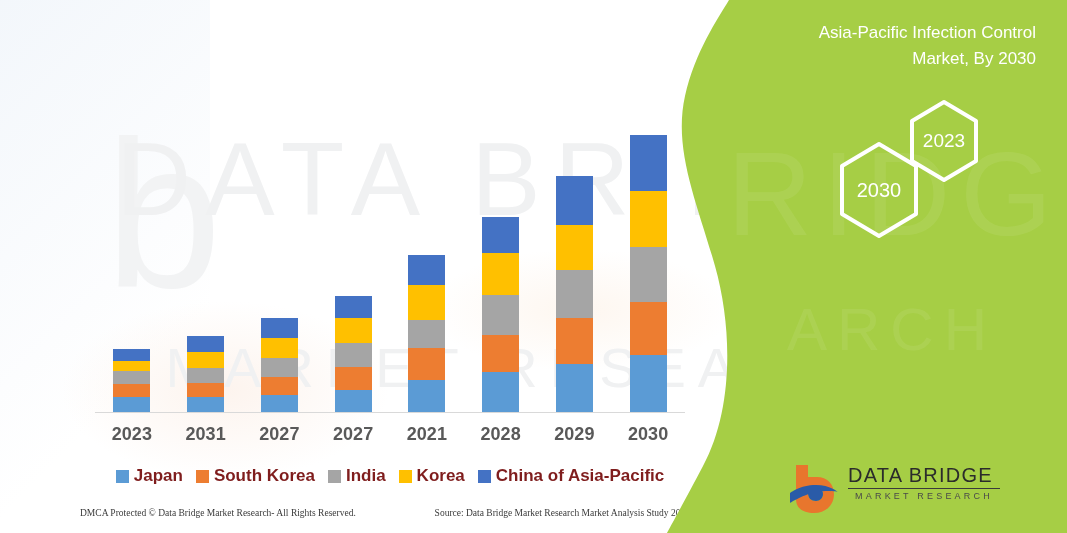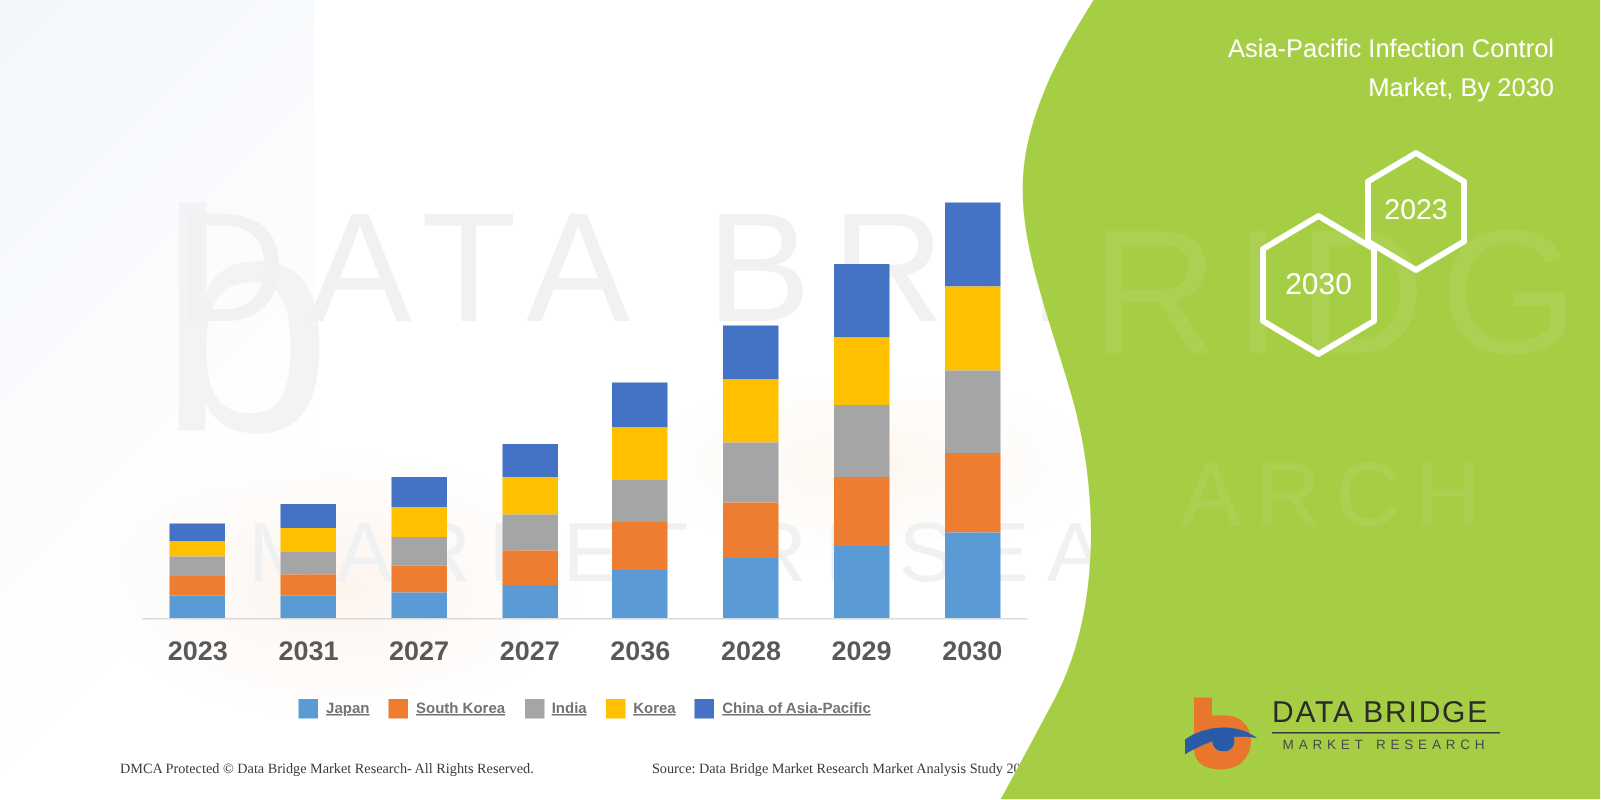--- a/index.html
+++ b/index.html
@@ -144,24 +144,23 @@
     display: flex;
     align-items: center;
     gap: 5px;
     white-space: nowrap;
   }
   .legend-swatch {
     width: 13px; height: 13px;
     flex: 0 0 13px;
   }
   .legend-label {
-    color: #737373;
-    font-size: 10px;
+    color: #7f1d1d;
+    font-size: 17px;
     font-weight: bold;
-    text-decoration: underline;
   }
 
   
   .footer {
     position: absolute;
     left: 80px; top: 508px;
     width: 610px;
     display: flex;
     justify-content: space-between;
     font-family: "Liberation Serif", serif;
@@ -339,21 +338,21 @@
         </div>
       </div>
     <div class="axis-line"></div>
   </div>
 
   <div class="x-labels" id="x-labels">
       <div class="x-label">2023</div>
       <div class="x-label">2031</div>
       <div class="x-label">2027</div>
       <div class="x-label">2027</div>
-      <div class="x-label">2036</div>
+      <div class="x-label">2021</div>
       <div class="x-label">2028</div>
       <div class="x-label">2029</div>
       <div class="x-label">2030</div>
     </div>
 
   <div class="legend" id="legend">
       <div class="legend-item">
         <span class="legend-swatch" style="background: rgb(91, 155, 213);"></span>
         <span class="legend-label">Japan</span>
       </div>

